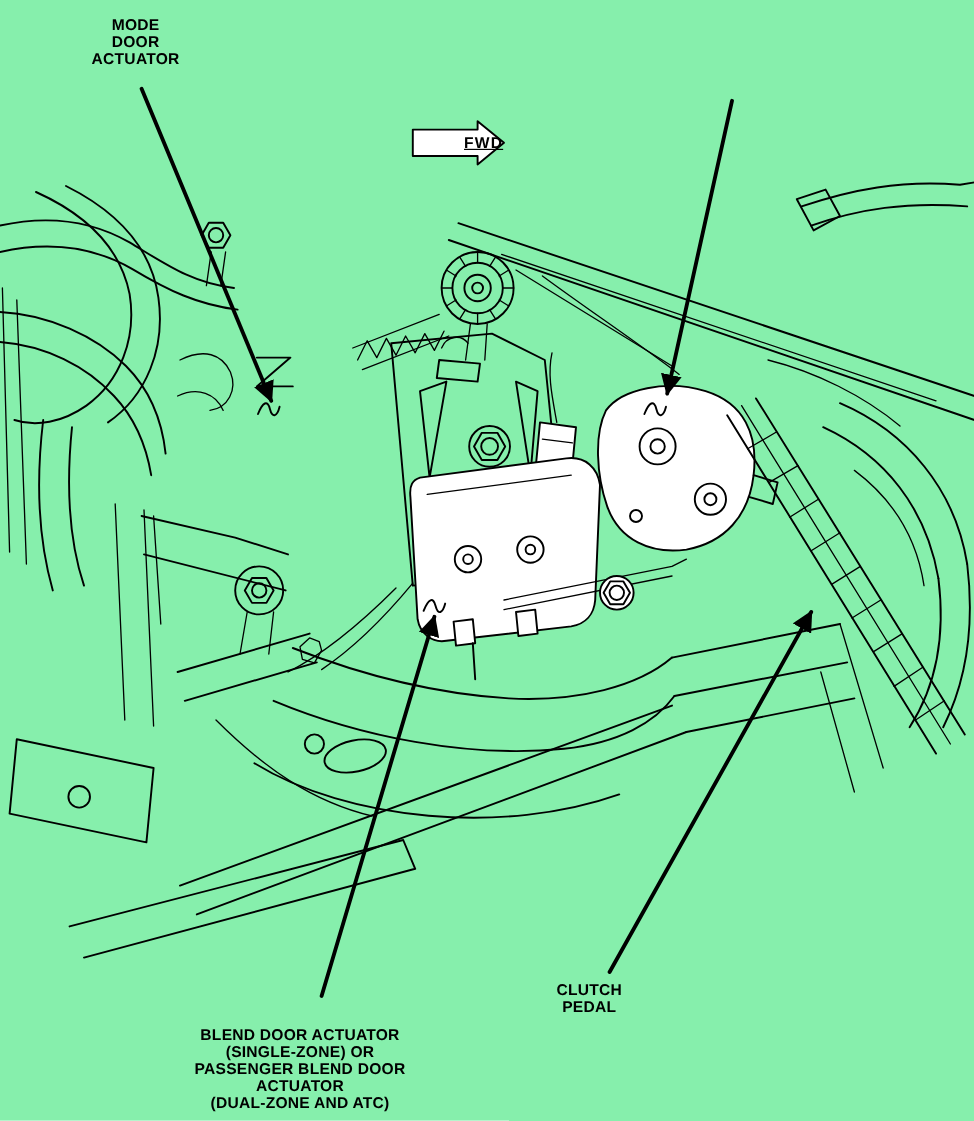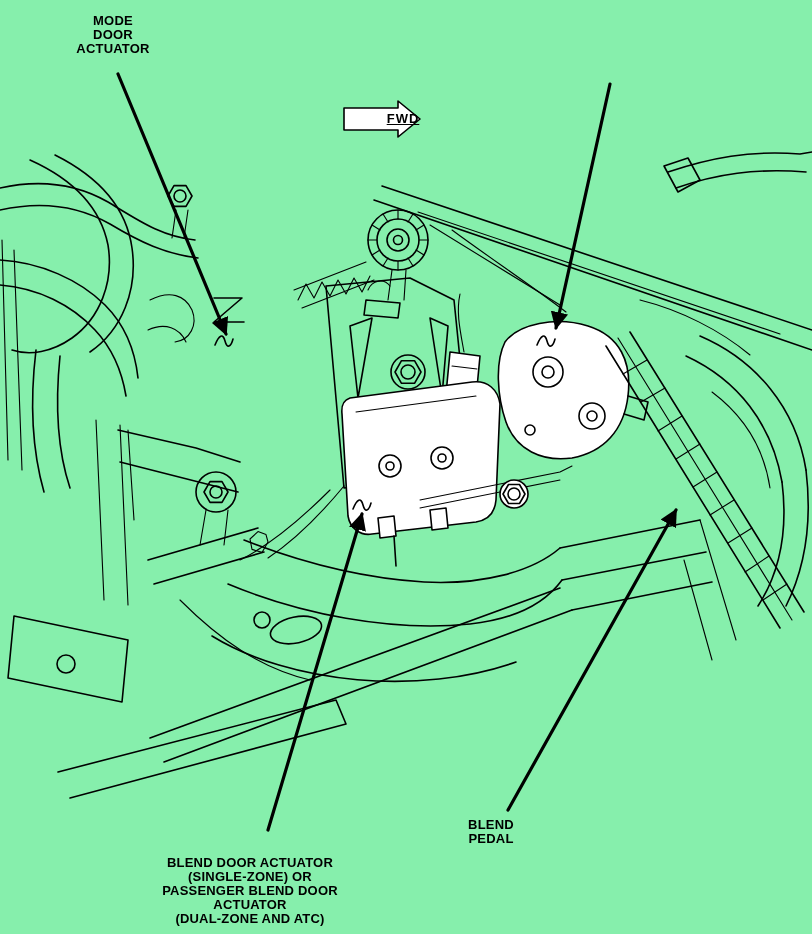--- a/index.html
+++ b/index.html
@@ -241,16 +241,16 @@
 
 
   <div class="fwd-text">FWD</div>
 
   <div class="callout lbl-blend">BLEND DOOR ACTUATOR
 (SINGLE-ZONE) OR
 PASSENGER BLEND DOOR
 ACTUATOR
 (DUAL-ZONE AND ATC)</div>
 
-  <div class="callout lbl-clutch">BLEND
+  <div class="callout lbl-clutch">CLUTCH
 PEDAL</div>
 
 </div>
 
 </body></html>

